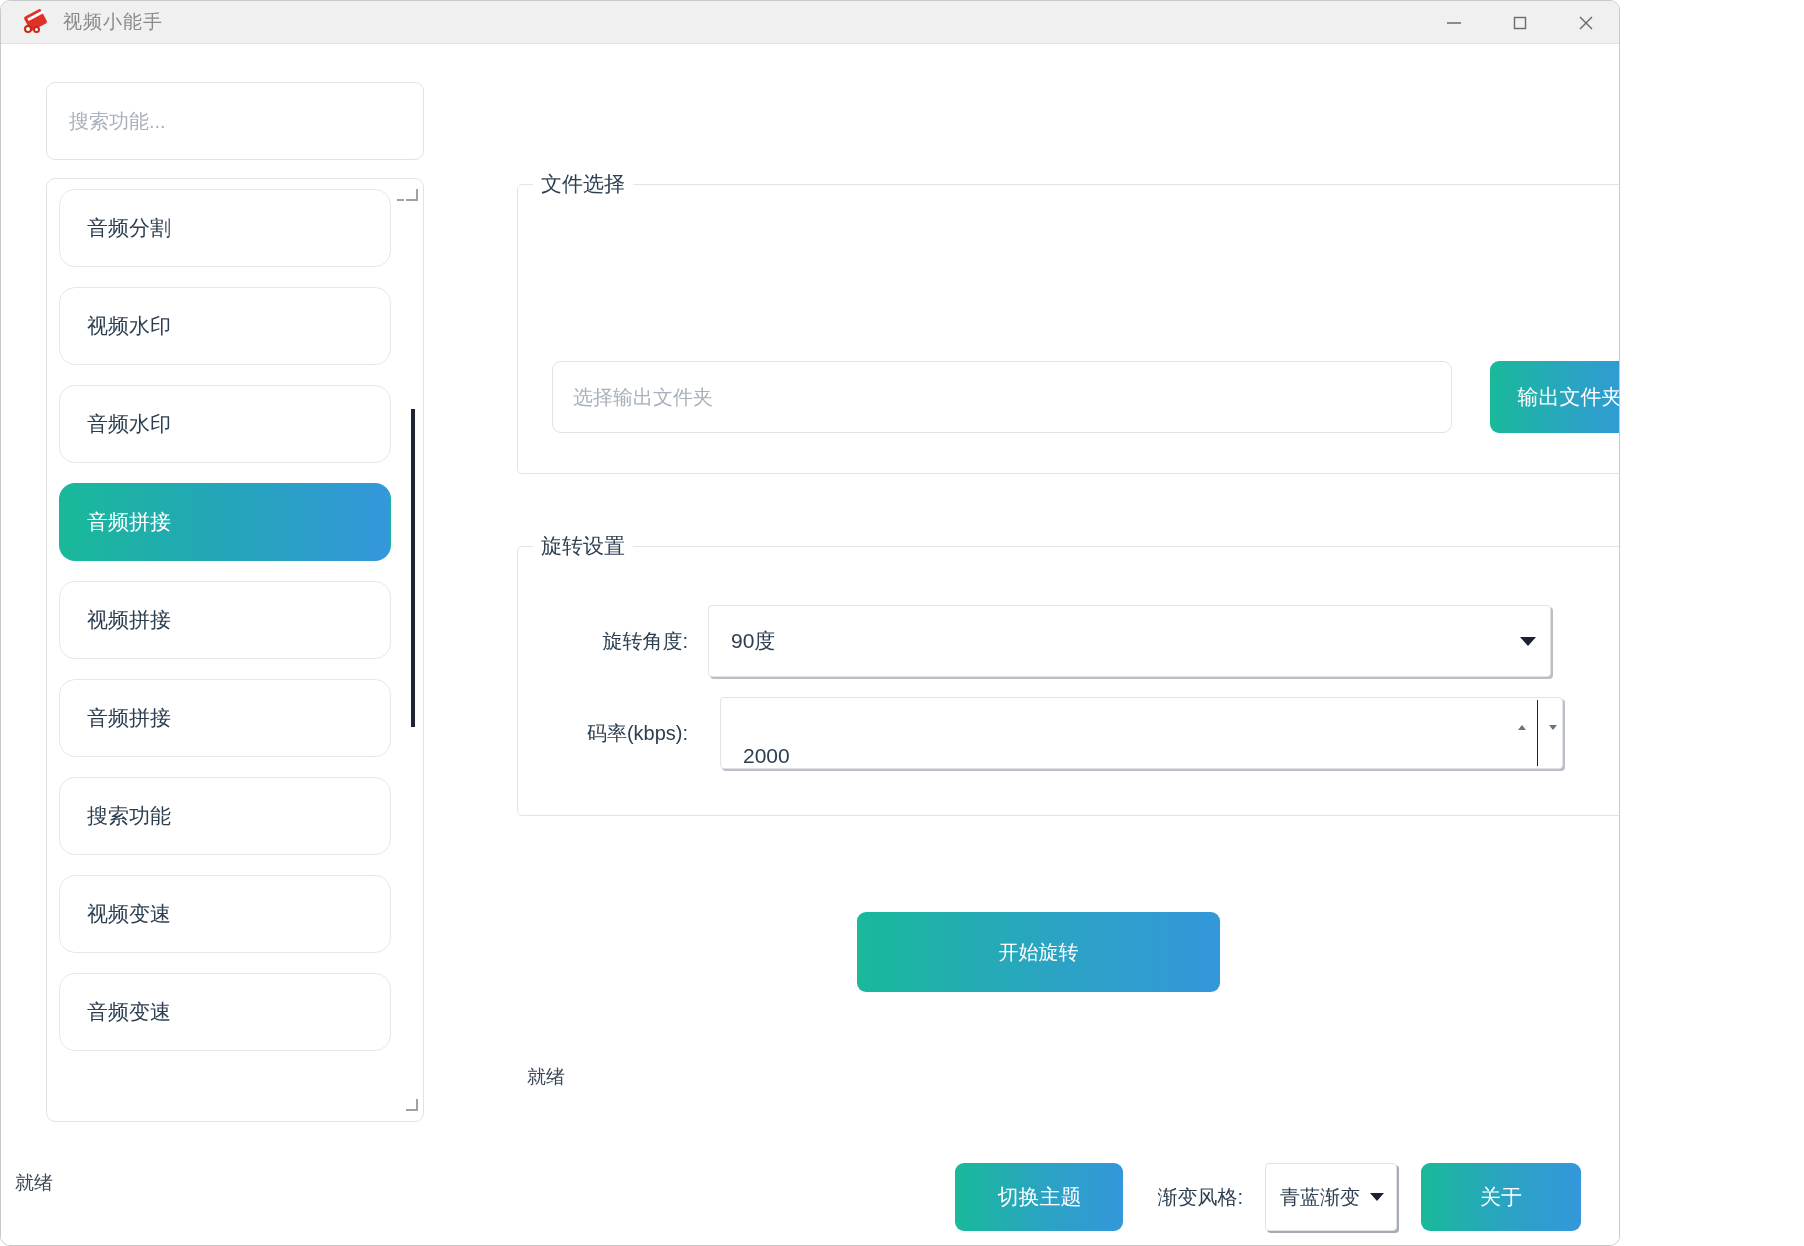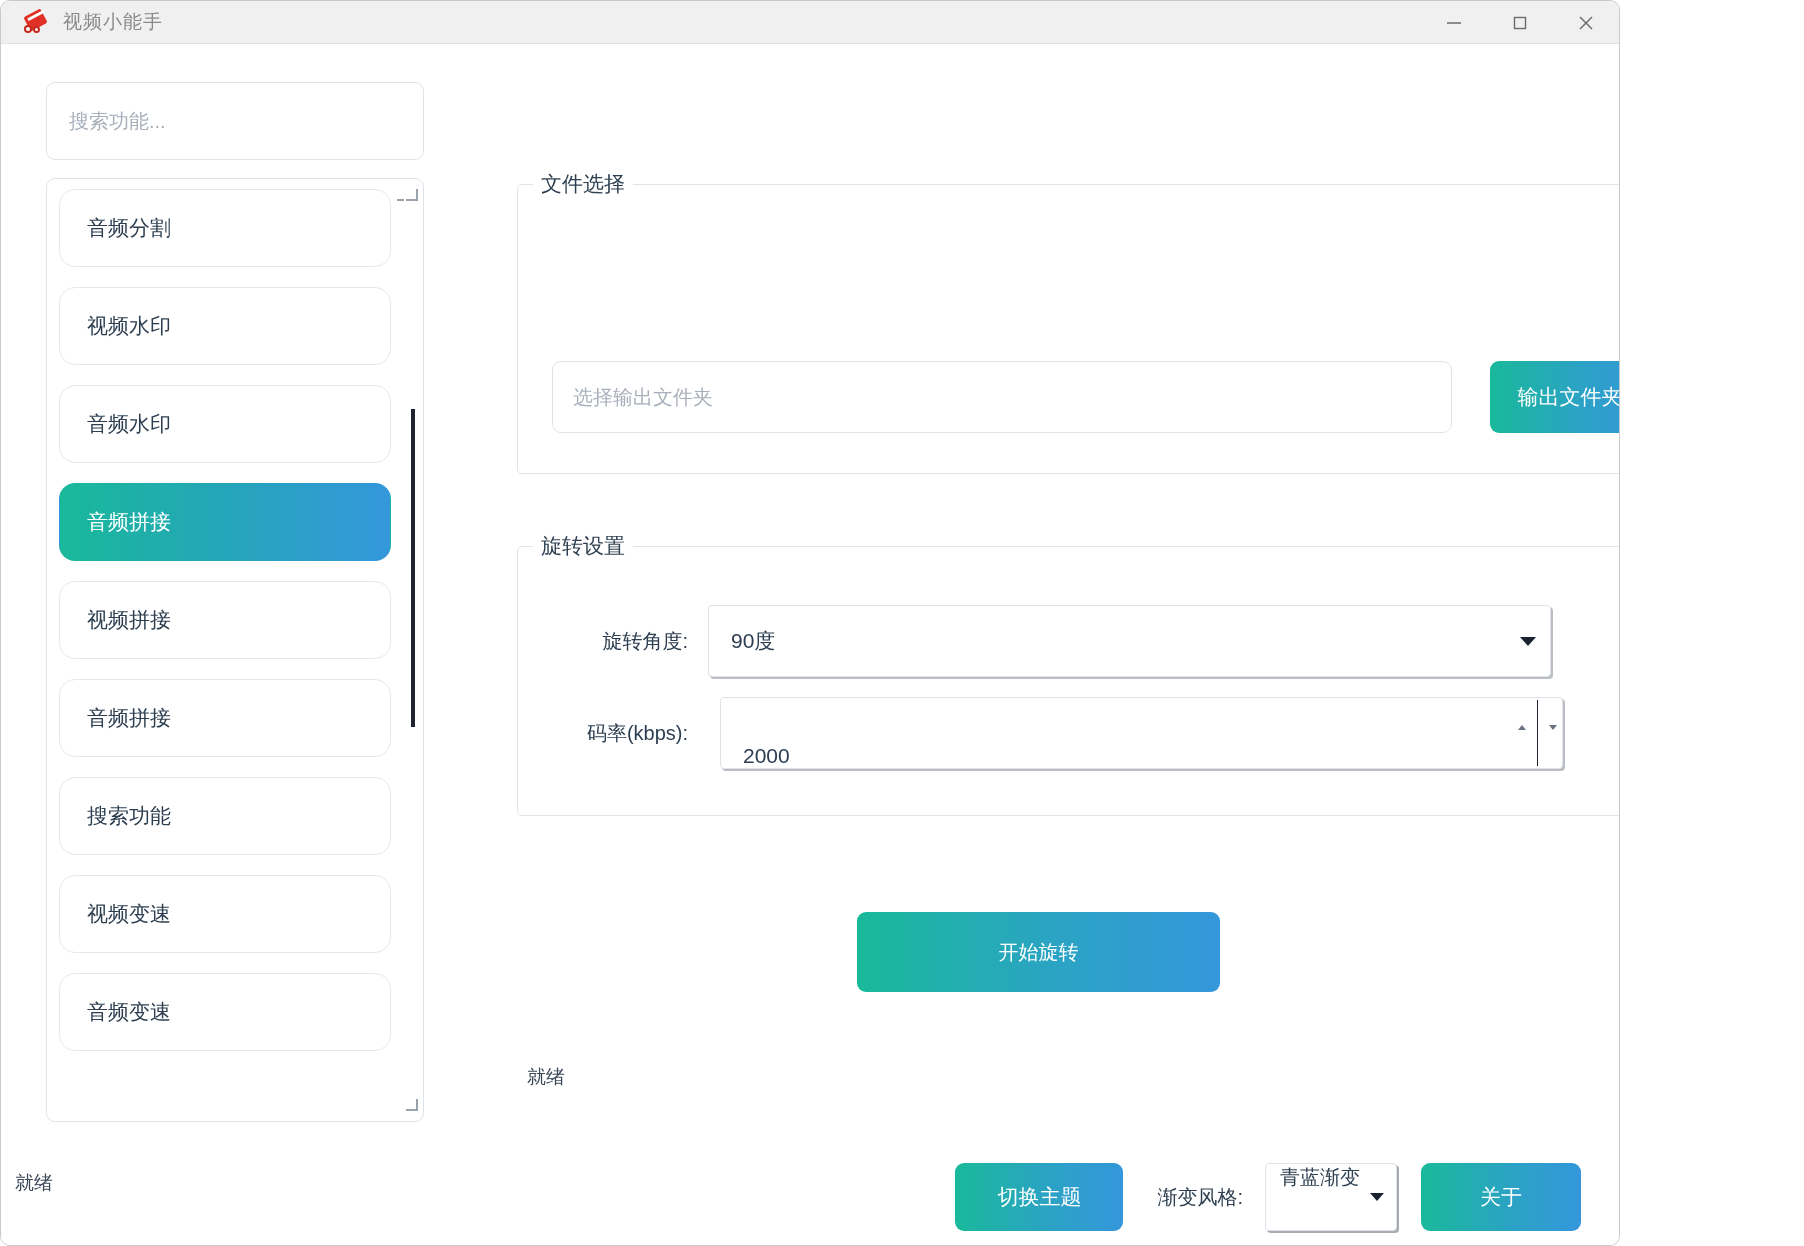--- a/index.html
+++ b/index.html
@@ -346,21 +346,21 @@
   .grad-label {
     font-size: 20px; color: #2c3e50;
     margin-left: 34px; margin-right: 22px;
   }
   .grad-combo {
     position: relative;
     width: 132px; height: 68px;
     border: 1px solid #dfe3e8;
     border-radius: 4px;
     background: #ffffff;
-    display: flex; align-items: flex-start;
+    display: flex; align-items: center;
     padding-left: 14px;
     font-size: 20px; color: #2c3e50;
     box-shadow: 2px 2px 0 0 rgba(60,72,88,0.45);
     cursor: default;
   }
   .grad-combo .caret {
     position: absolute; right: 12px; top: 50%;
     margin-top: -4px;
     width: 0; height: 0;
     border-left: 7px solid transparent;

